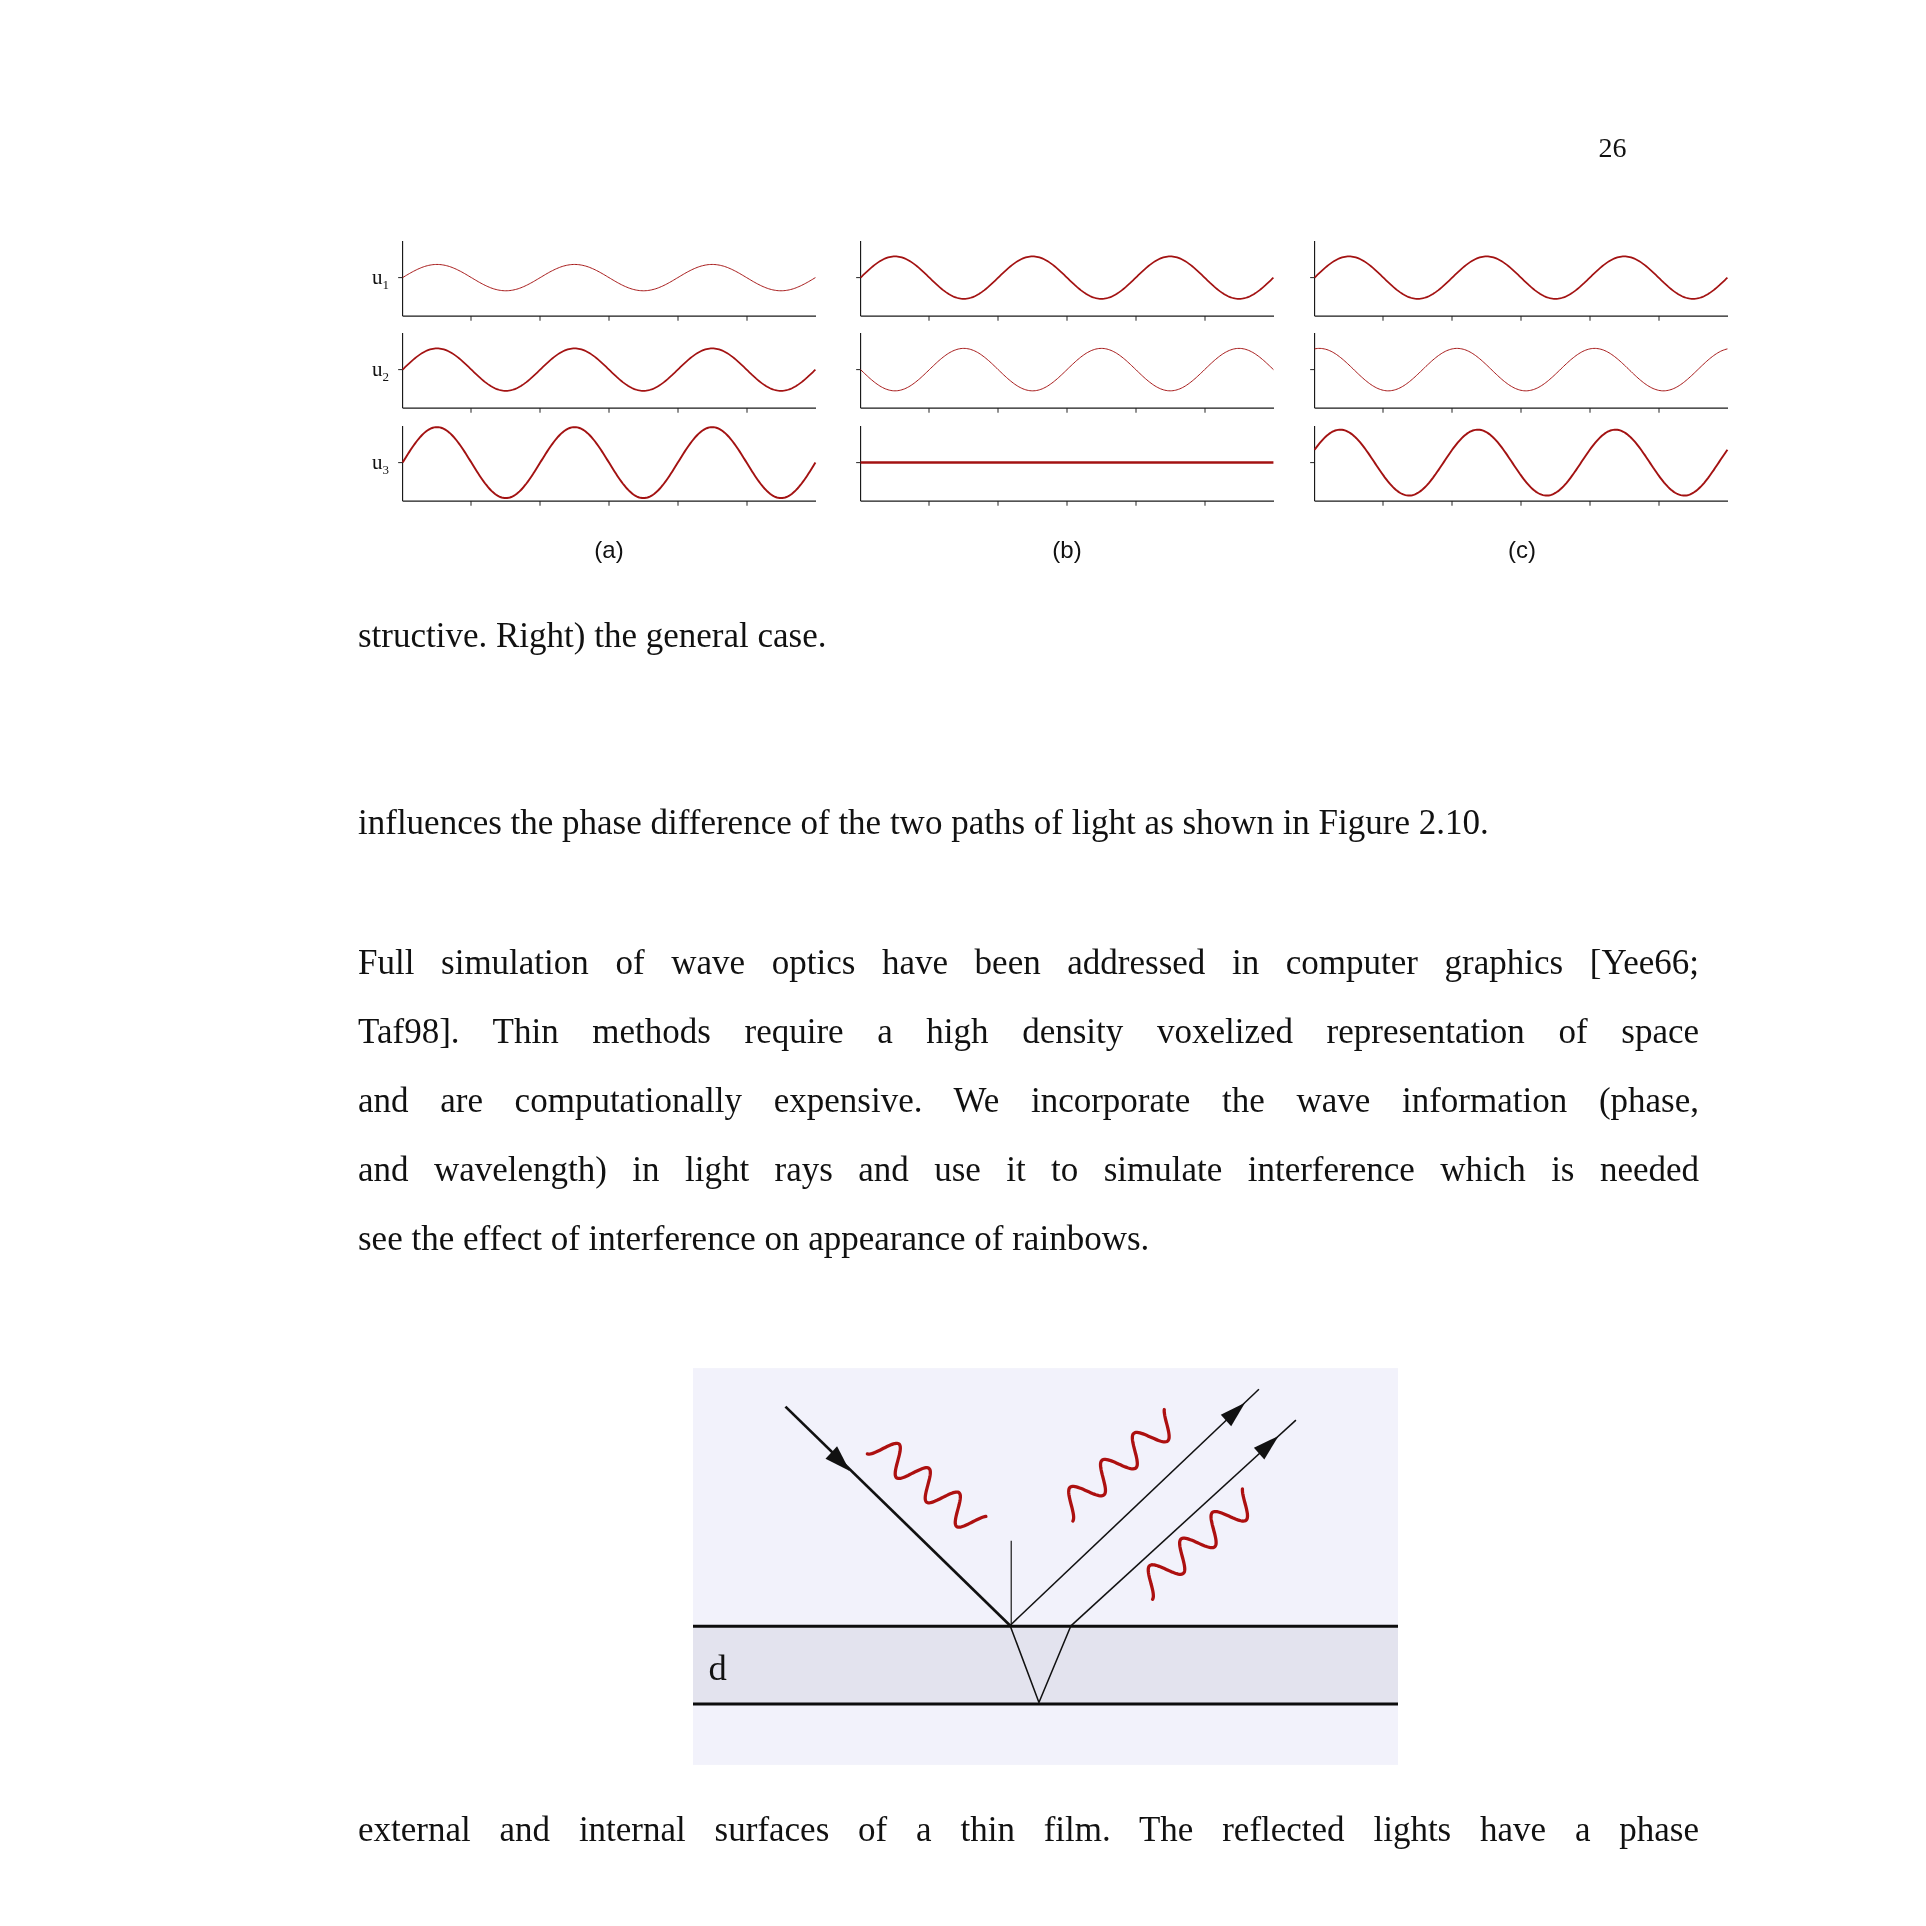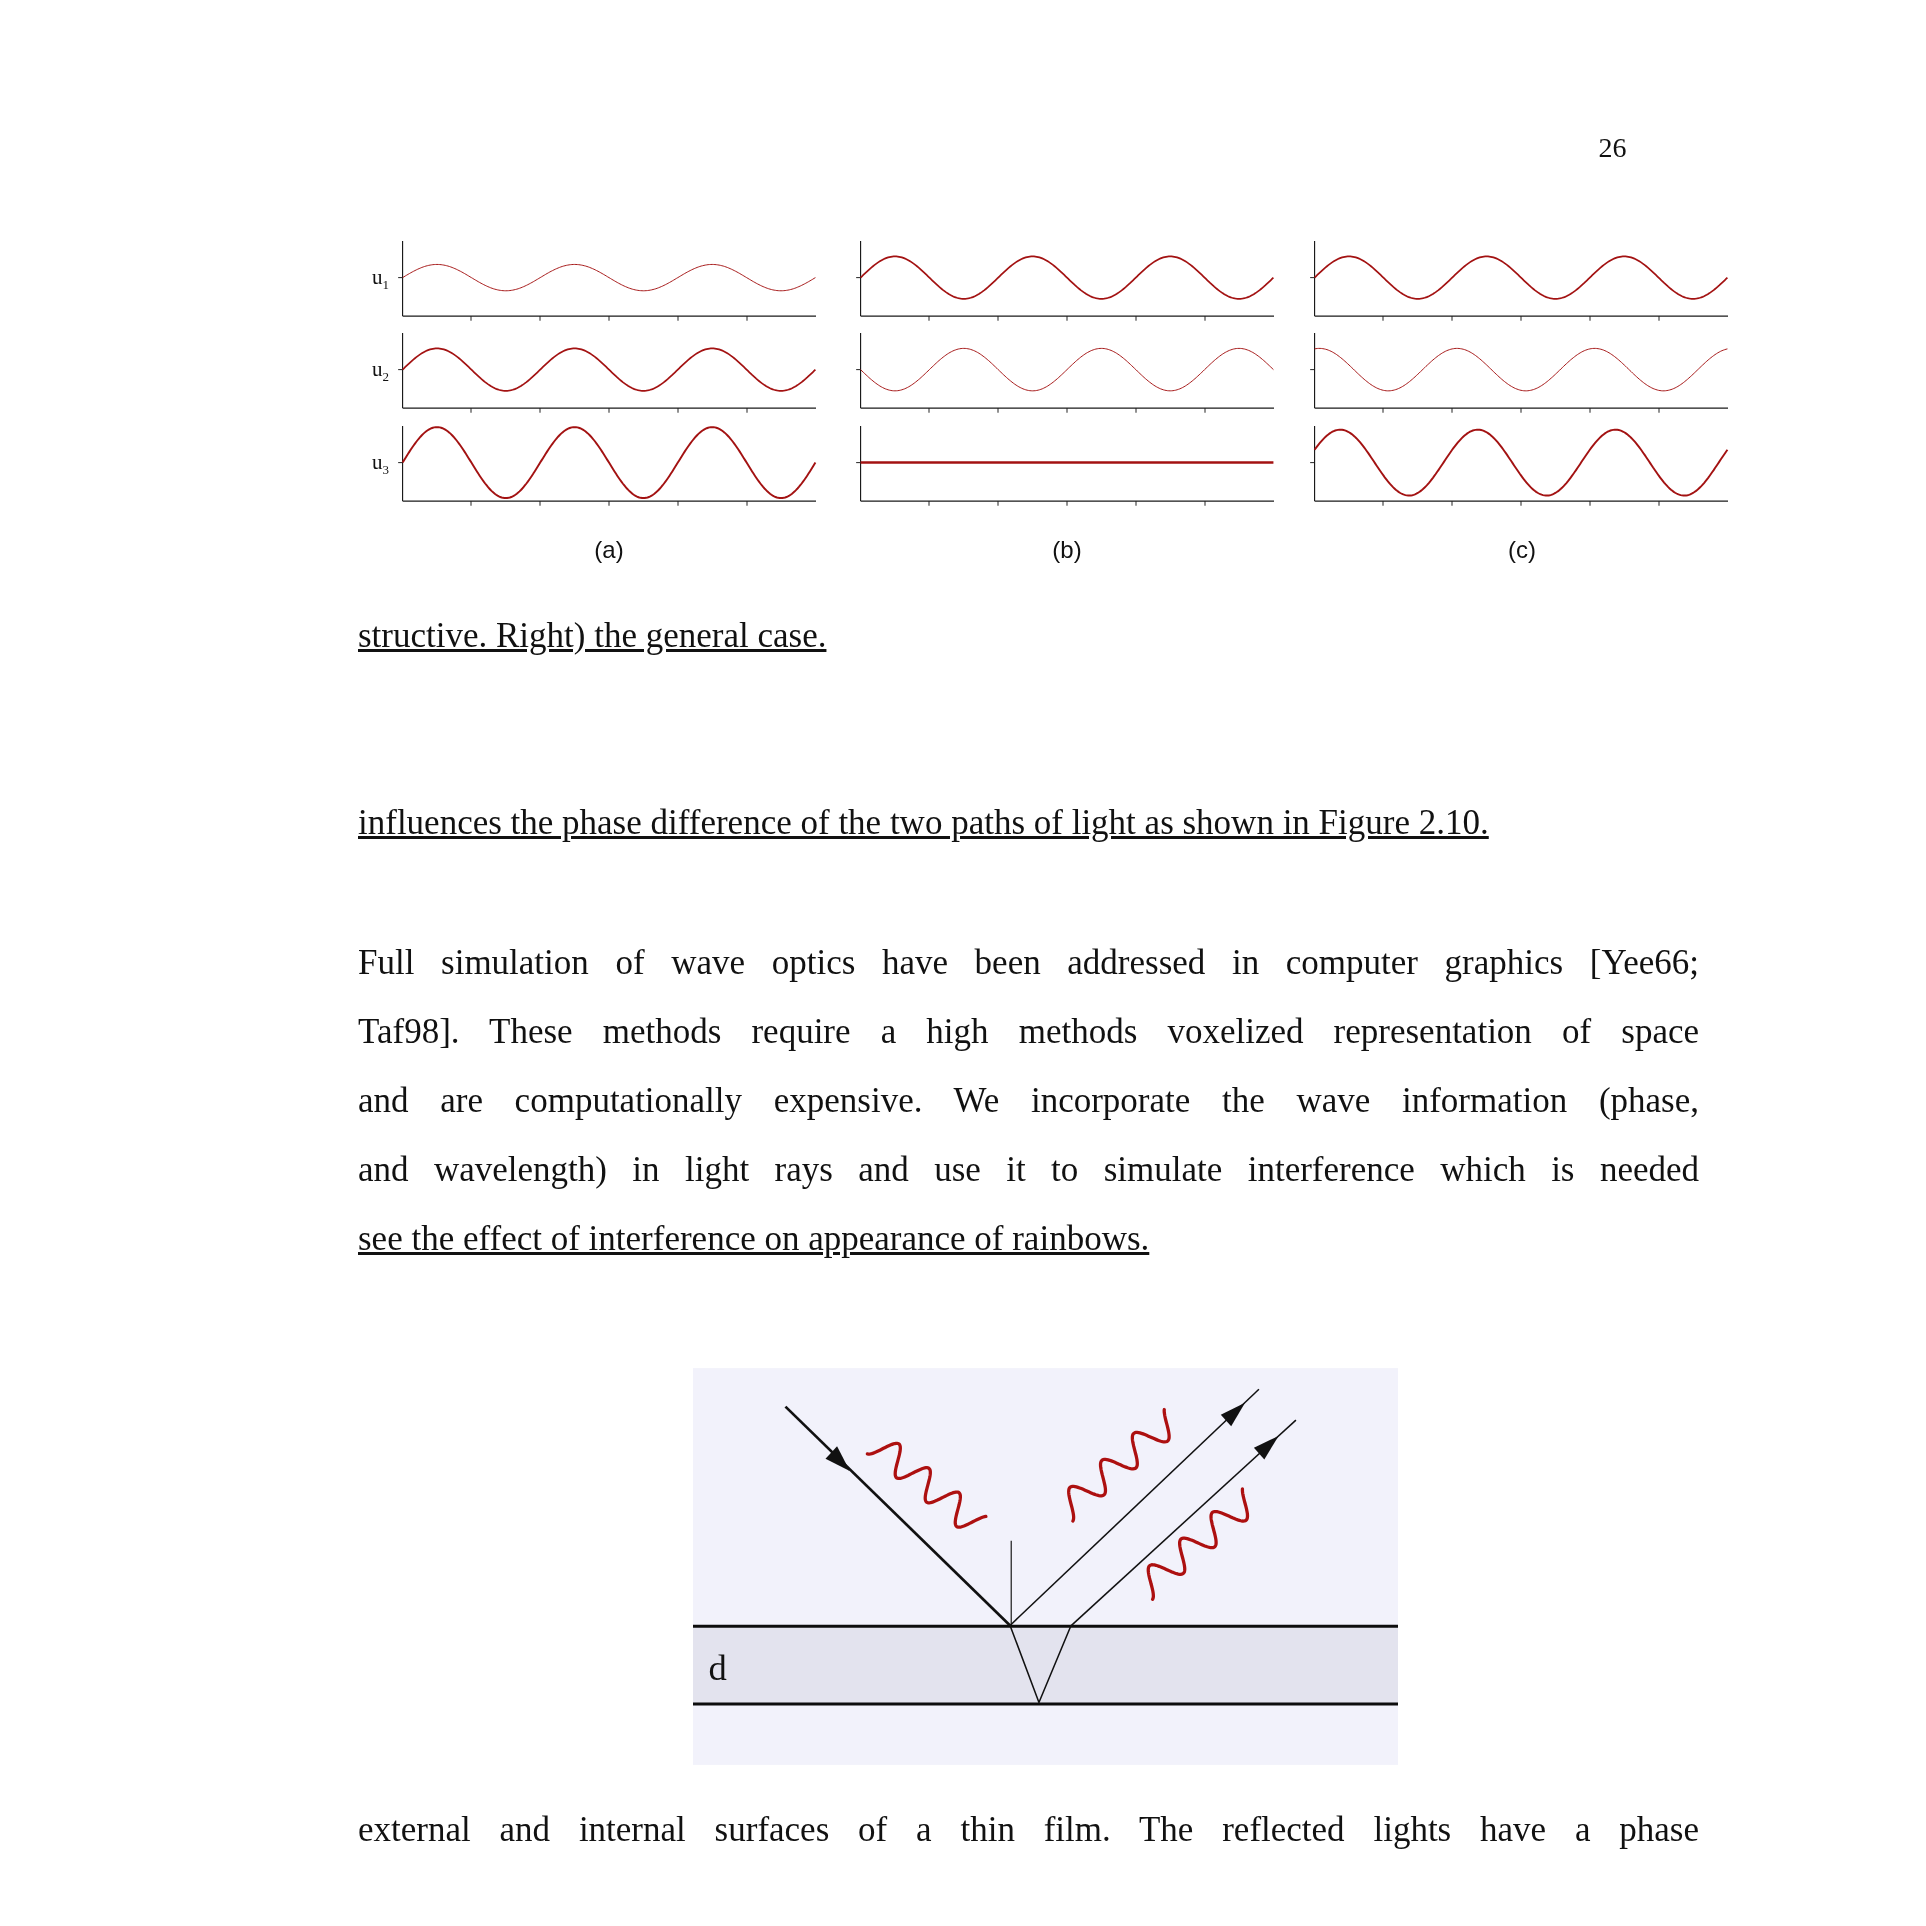--- a/index.html
+++ b/index.html
@@ -9,21 +9,21 @@
            font-size:28px;line-height:42px;}
   svg{overflow:visible;}
   .waveplot{position:absolute;}
   .ulabel{position:absolute;left:331px;width:58px;height:25px;line-height:25px;
           text-align:right;font-size:21px;font-family:"Liberation Serif",serif;}
   .ulabel sub{font-size:0.62em;}
   .panellabel{position:absolute;width:154px;height:31px;line-height:31px;text-align:center;
               font-size:24px;font-family:"Liberation Sans",sans-serif;color:#111;}
   .textblock{position:absolute;left:358px;width:1341px;font-size:35px;}
   .line{height:69px;line-height:69px;text-align:justify;text-align-last:justify;}
-  .line.last{text-align:left;text-align-last:left;text-decoration:underline;}
+  .line.last{text-align:left;text-align-last:left;}
   .bold{font-weight:bold;}
   .italic{font-style:italic;}
   .fig210{position:absolute;left:693px;top:1368px;}
 </style>
 </head>
 <body>
 
 <div class="page">
 
   <div class="pagenum">26</div>
@@ -143,21 +143,21 @@
 
   <div class="textblock" style="top:601px">
       <div class="line last"><span>structive. Right) the general case.</span></div>
     </div>
 
   <div class="textblock" style="top:788px">
       <div class="line last"><span>influences the phase difference of the two paths of light as shown in Figure 2.10.</span></div>
     </div>
   <div class="textblock" style="top:928px">
       <div class="line"><span>Full simulation of wave optics have been addressed in computer graphics [Yee66;</span></div>
-      <div class="line"><span>Taf98].  These methods require a high methods voxelized representation of space</span></div>
+      <div class="line"><span>Taf98].  Thin methods require a high density voxelized representation of space</span></div>
       <div class="line"><span>and are computationally expensive. We incorporate the wave information (phase,</span></div>
       <div class="line"><span>and wavelength) in light rays and use it to simulate interference which is needed</span></div>
       <div class="line last"><span>see the effect of interference on appearance of rainbows.</span></div>
     </div>
 
   <svg class="fig210" width="705" height="397" viewBox="0 0 1830 1030">
     <rect x="0" y="0" width="1830" height="1030" fill="#f2f2fb"></rect>
     <rect x="0" y="670" width="1830" height="202" fill="#e3e3ee"></rect>
     <line x1="0" y1="670" x2="1830" y2="670" stroke="#0d0d0d" stroke-width="8"></line>
     <line x1="0" y1="872" x2="1830" y2="872" stroke="#0d0d0d" stroke-width="8"></line>

